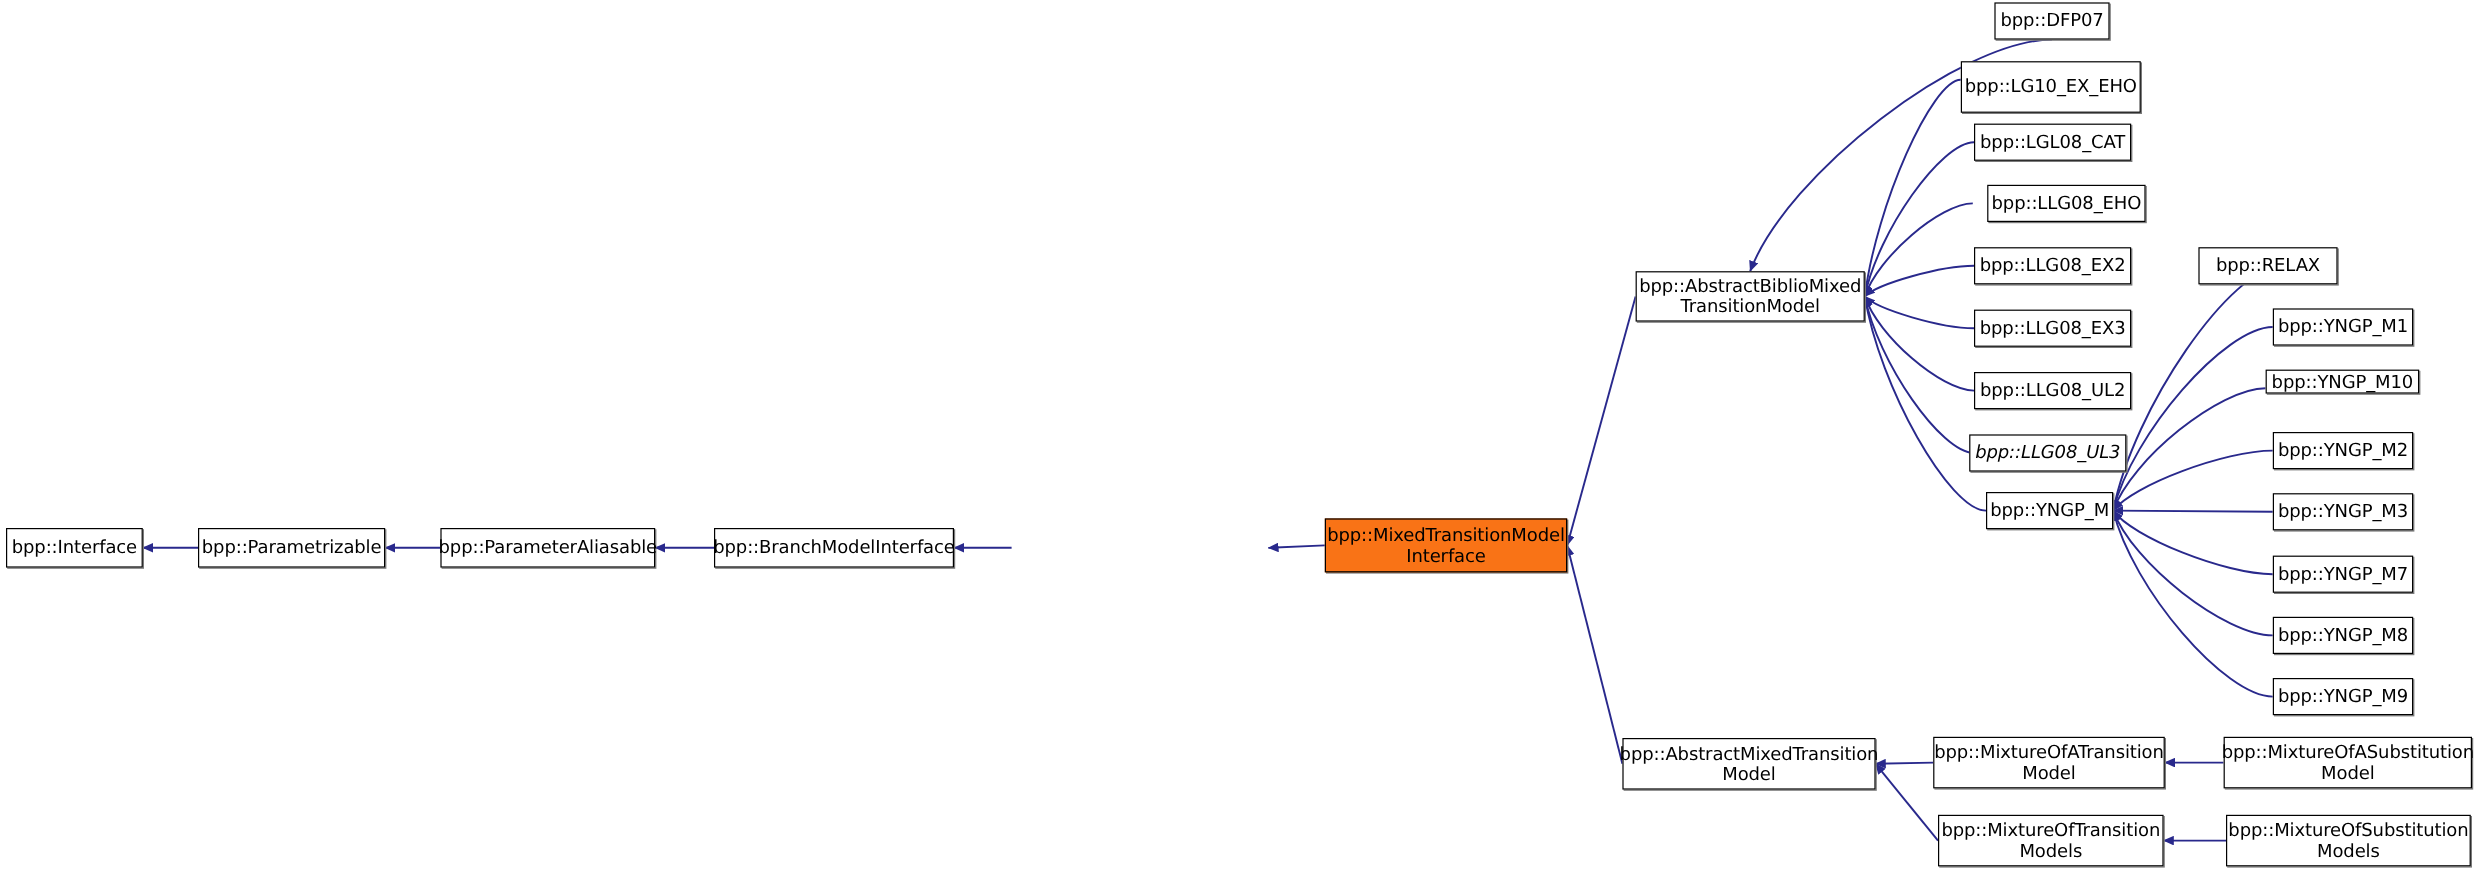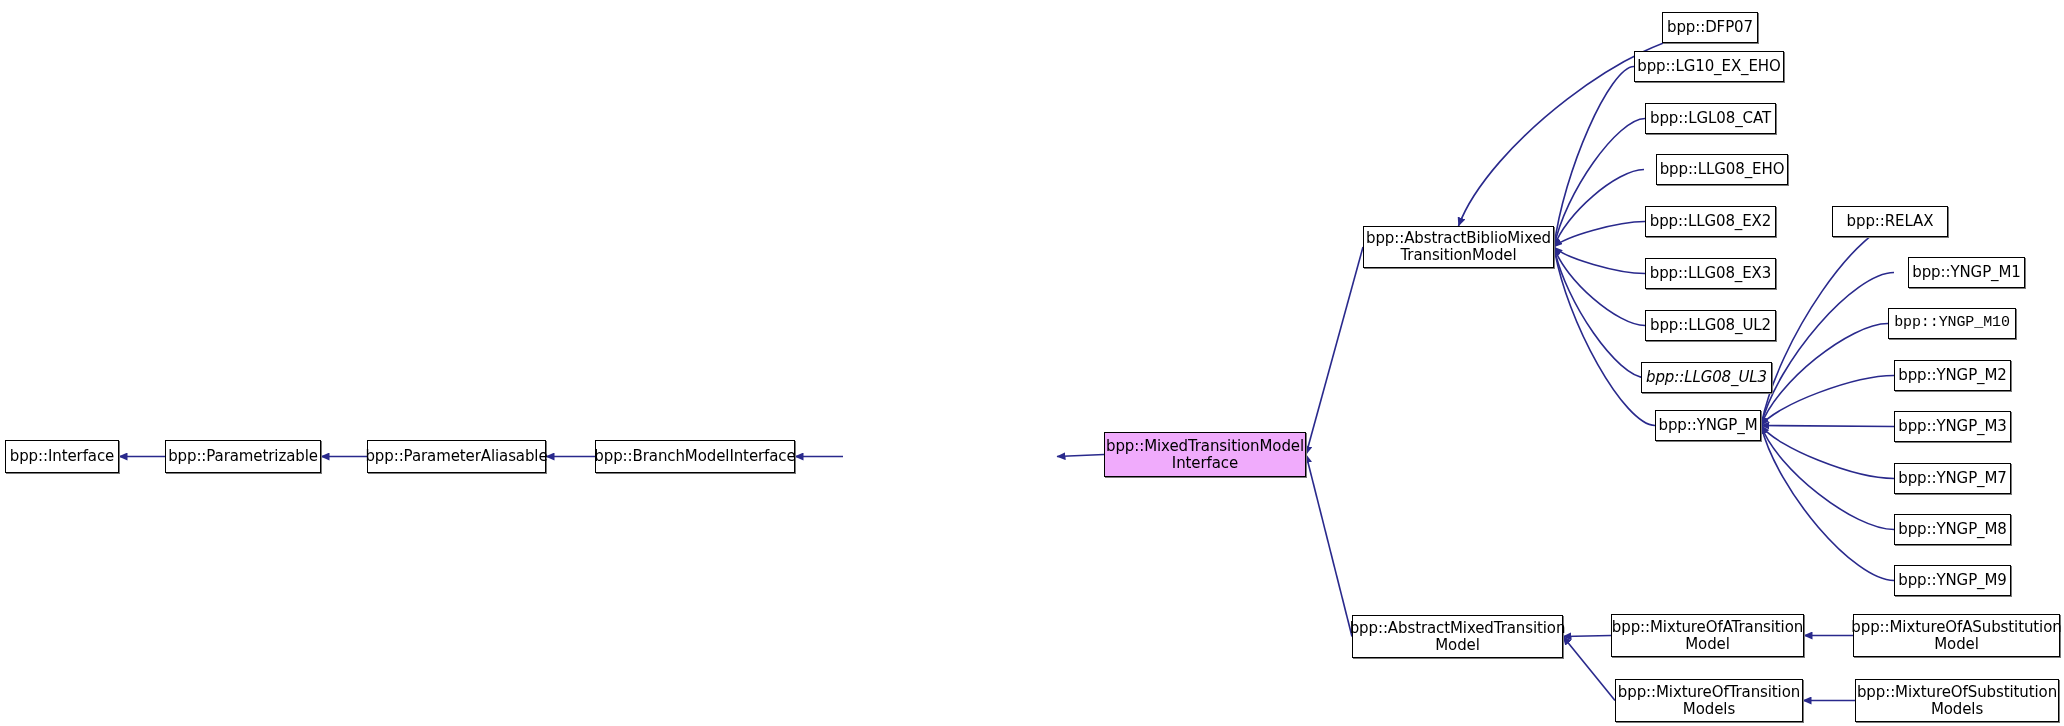--- a/index.html
+++ b/index.html
@@ -35,21 +35,21 @@
     justify-content: center;
     text-align: center;
     line-height: 1.12;
     font-size: 15px;
     letter-spacing: -0.1px;
     white-space: pre-line;
     box-shadow: 1px 1px 0 0 #7a7a7a;
     z-index: 2;
   }
   .node.highlight {
-    background: #f0abfc;
+    background: #f97316;
   }
   .node .lbl {
     display: block;
     padding: 0 4px;
   }
 </style>
 </head>
 <body>
 
 <div id="diagram">
@@ -89,32 +89,32 @@
       <path d="M 1855,700.5 L 1803,700.5" fill="none" stroke="#29298c" stroke-width="1.6" marker-end="url(#arrowhead)"></path>
     </svg>
 <div class="node" style="left: 5px; top: 440px; width: 114px; height: 33px;"><span class="lbl">bpp::Interface</span></div>
     <div class="node" style="left: 165px; top: 440px; width: 156px; height: 33px;"><span class="lbl">bpp::Parametrizable</span></div>
     <div class="node" style="left: 367px; top: 440px; width: 179px; height: 33px;"><span class="lbl">bpp::ParameterAliasable</span></div>
     <div class="node" style="left: 595px; top: 440px; width: 200px; height: 33px;"><span class="lbl">bpp::BranchModelInterface</span></div>
     <div class="node highlight" style="left: 1104px; top: 432px; width: 202px; height: 45px;"><span class="lbl">bpp::MixedTransitionModel
 Interface</span></div>
     <div class="node" style="left: 1363px; top: 226px; width: 191px; height: 42px;"><span class="lbl">bpp::AbstractBiblioMixed
 TransitionModel</span></div>
-    <div class="node" style="left: 1662px; top: 2px; width: 96px; height: 31px; margin-top: 10px;"><span class="lbl">bpp::DFP07</span></div>
-    <div class="node" style="left: 1634px; top: 51px; width: 150px; height: 31px;"><span class="lbl">bpp::LG10_EX_EHO</span></div>
+    <div class="node" style="left: 1662px; top: 2px; width: 96px; height: 31px;"><span class="lbl">bpp::DFP07</span></div>
+    <div class="node" style="left: 1634px; top: 51px; width: 150px; height: 43px;"><span class="lbl">bpp::LG10_EX_EHO</span></div>
     <div class="node" style="left: 1645px; top: 103px; width: 131px; height: 31px;"><span class="lbl">bpp::LGL08_CAT</span></div>
     <div class="node" style="left: 1644px; top: 154px; width: 132px; height: 31px; margin-left: 12px;"><span class="lbl">bpp::LLG08_EHO</span></div>
     <div class="node" style="left: 1645px; top: 206px; width: 131px; height: 31px;"><span class="lbl">bpp::LLG08_EX2</span></div>
     <div class="node" style="left: 1645px; top: 258px; width: 131px; height: 31px;"><span class="lbl">bpp::LLG08_EX3</span></div>
     <div class="node" style="left: 1645px; top: 310px; width: 131px; height: 31px;"><span class="lbl">bpp::LLG08_UL2</span></div>
     <div class="node" style="left: 1641px; top: 362px; width: 131px; height: 31px; font-style: italic;"><span class="lbl">bpp::LLG08_UL3</span></div>
     <div class="node" style="left: 1655px; top: 410px; width: 106px; height: 31px;"><span class="lbl">bpp::YNGP_M</span></div>
     <div class="node" style="left: 1832px; top: 206px; width: 116px; height: 31px;"><span class="lbl">bpp::RELAX</span></div>
-    <div class="node" style="left: 1894px; top: 257px; width: 117px; height: 31px; margin-left: 14px;"><span class="lbl">bpp::YNGP_M1</span></div>
-    <div class="node" style="left: 1888px; top: 308px; width: 128px; height: 31px; font-family: Liberation Mono, monospace;"><span class="lbl">bpp::YNGP_M10</span></div>
+    <div class="node" style="left: 1894px; top: 257px; width: 117px; height: 31px;"><span class="lbl">bpp::YNGP_M1</span></div>
+    <div class="node" style="left: 1888px; top: 308px; width: 128px; height: 20px;"><span class="lbl">bpp::YNGP_M10</span></div>
     <div class="node" style="left: 1894px; top: 360px; width: 117px; height: 31px;"><span class="lbl">bpp::YNGP_M2</span></div>
     <div class="node" style="left: 1894px; top: 411px; width: 117px; height: 31px;"><span class="lbl">bpp::YNGP_M3</span></div>
     <div class="node" style="left: 1894px; top: 463px; width: 117px; height: 31px;"><span class="lbl">bpp::YNGP_M7</span></div>
     <div class="node" style="left: 1894px; top: 514px; width: 117px; height: 31px;"><span class="lbl">bpp::YNGP_M8</span></div>
     <div class="node" style="left: 1894px; top: 565px; width: 117px; height: 31px;"><span class="lbl">bpp::YNGP_M9</span></div>
     <div class="node" style="left: 1352px; top: 615px; width: 211px; height: 43px;"><span class="lbl">bpp::AbstractMixedTransition
 Model</span></div>
     <div class="node" style="left: 1611px; top: 614px; width: 193px; height: 43px;"><span class="lbl">bpp::MixtureOfATransition
 Model</span></div>
     <div class="node" style="left: 1853px; top: 614px; width: 207px; height: 43px;"><span class="lbl">bpp::MixtureOfASubstitution

